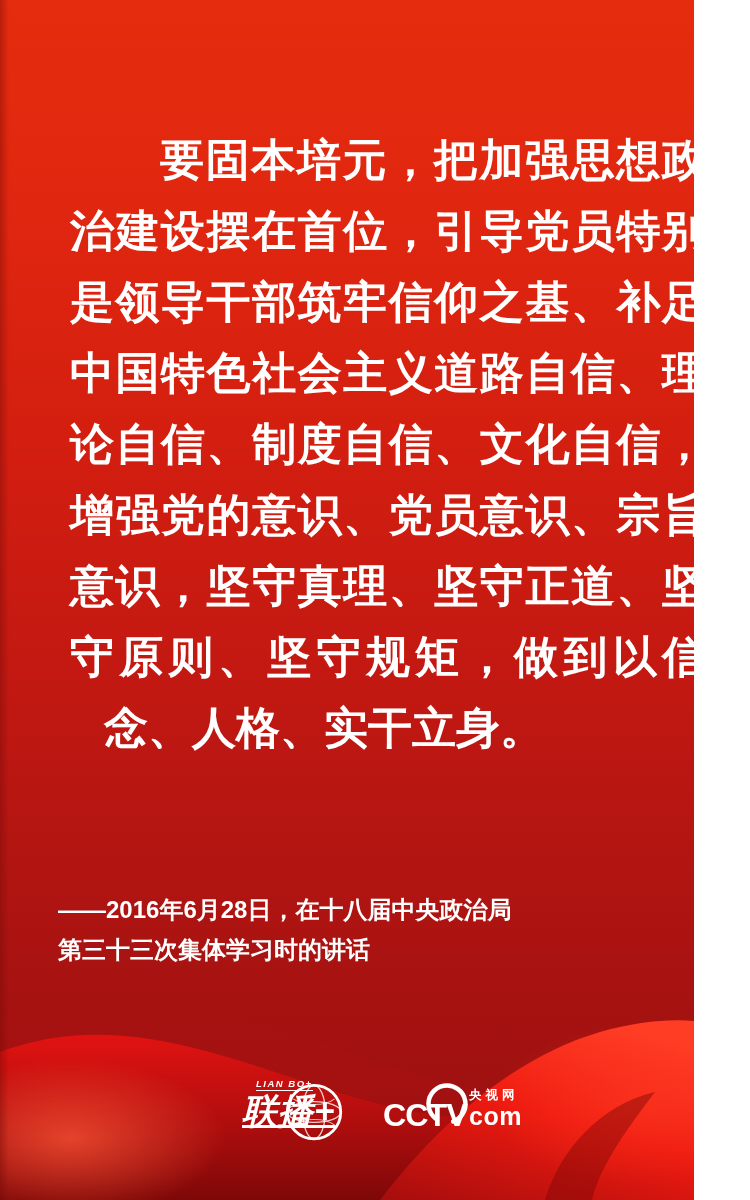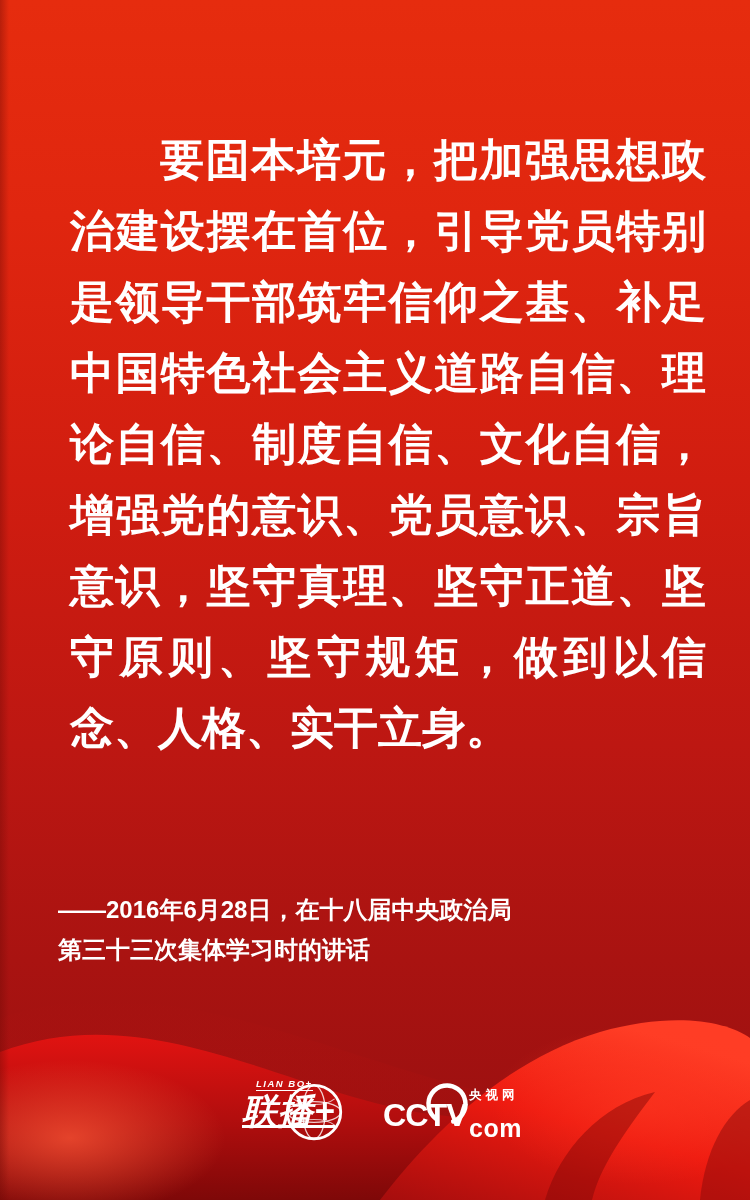--- a/index.html
+++ b/index.html
@@ -2,21 +2,21 @@
 <html><head>
 <meta charset="utf-8">
 <style>
   * { margin:0; padding:0; box-sizing:border-box; }
   html,body { width:750px; height:1200px; }
   body {
     font-family:"Liberation Sans","DejaVu Sans",sans-serif;
     overflow:hidden;
   }
   .poster {
-    position:relative; width:750px; height:1200px; overflow:hidden;
+    position:relative; width:694px; height:1200px; overflow:hidden;
     background:linear-gradient(180deg,
       #e62c0e 0%, #e0260f 18%, #d11d10 40%,
       #bd1712 62%, #a91311 80%, #9c1010 94%, #a01111 100%);
   }
   
   .poster::after {
     content:""; position:absolute; left:0; top:0; width:9px; height:100%;
     background:linear-gradient(90deg, rgba(110,10,6,.38), rgba(110,10,6,0));
     pointer-events:none;
   }
@@ -28,21 +28,21 @@
     font-size:44px; line-height:71px;
     letter-spacing:0;
   }
   .qline {
     text-align:justify;
     text-align-last:justify;
     text-justify:inter-ideograph;
     height:71px;
   }
   .qline.first { text-indent:90px; }
-  .qline.last  { text-align-last:left; }
+  .qline.last  { text-align-last:left;margin-left:34px; }
 
   
   .citation {
     position:absolute; left:58px; top:890px; width:640px;
     color:#ffffff; font-weight:bold;
     font-size:24px; line-height:40px;
   }
 
   
   .silk {
@@ -74,21 +74,21 @@
     font-size:31px; font-weight:bold; letter-spacing:-1px;
     transform:scaleX(1.04); transform-origin:left;
   }
   .cctv-circle { position:absolute; left:41px; top:1px; width:46px; height:46px; }
   .cctv-right { position:absolute; left:86px; top:7px; display:flex; flex-direction:column; }
   .cctv-cn {
     font-size:12.5px; font-weight:bold; letter-spacing:4px; white-space:nowrap;
   }
   .cctv-com {
     font-size:25px; font-weight:bold; line-height:1.0; letter-spacing:.5px;
-    margin-top:12px;
+    margin-top:0px;
   }
 </style>
 </head>
 <body>
 
 <div class="poster">
 
   <div class="silk">
     <svg viewBox="0 0 750 300" preserveAspectRatio="none">
       <defs>

